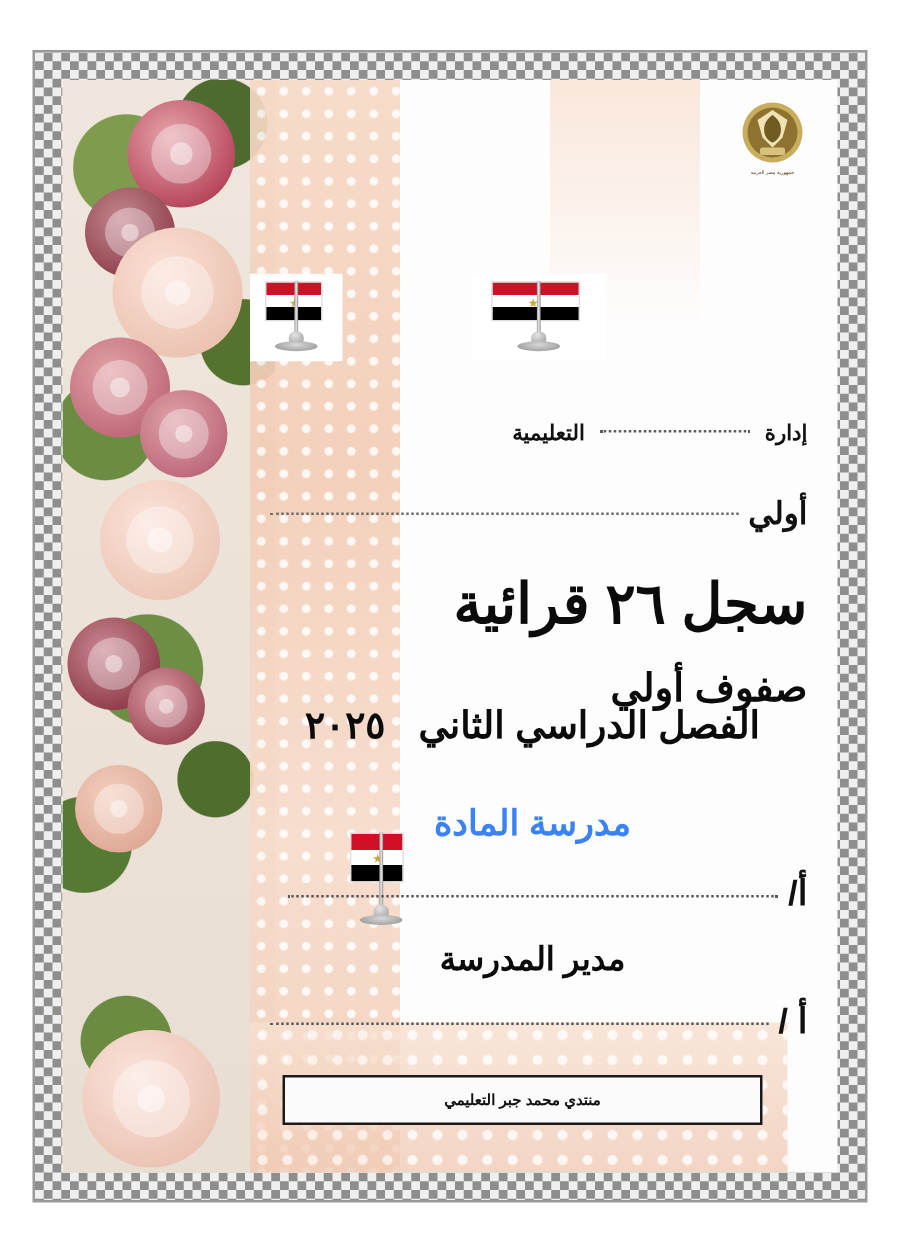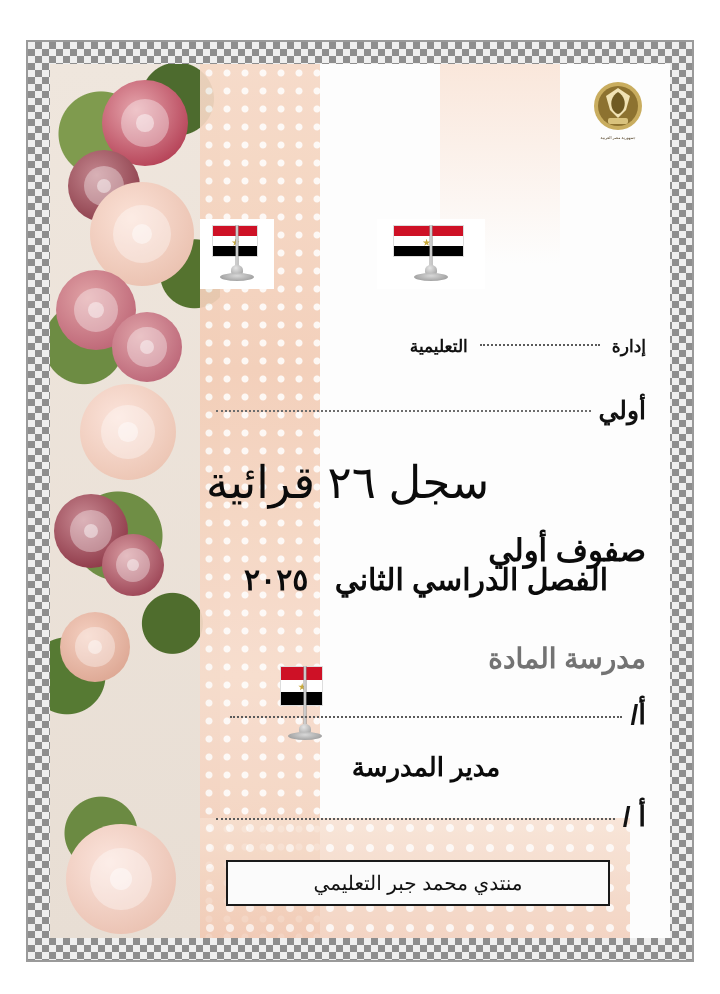--- a/index.html
+++ b/index.html
@@ -273,23 +273,23 @@
   .row-school .dots {
     border-bottom: 2px dotted #6d6d6d;
     transform: translateY(-7px);
   }
 
   .title-main {
     position: absolute;
     right: 24px;
     top: 392px;
     width: 440px;
-    text-align: left;
+    text-align: right;
     font-size: 45px;
-    font-weight: normal;
+    font-weight: bold;
     color: #0b0b0b;
     letter-spacing: 0px;
   }
   .subtitle-grade {
     position: absolute;
     right: 24px;
     top: 468px;
     width: 440px;
     font-size: 31px;
     font-weight: bold;
@@ -306,24 +306,24 @@
     color: #0b0b0b;
     direction: rtl;
   }
   .row-term .year { margin-right: 18px; }
 
   .row-subject {
     position: absolute;
     right: 24px;
     top: 578px;
     width: 440px;
-    text-align: right;
+    text-align: center;
     font-size: 28px;
     font-weight: bold;
-    color: #737373;
+    color: #3b82f6;
   }
 
   .row-teacher {
     position: absolute;
     right: 24px;
     top: 634px;
     width: 420px;
   }
   .row-teacher .txt { font-size: 28px; }
   .row-teacher .dots { margin-left: 4px; }
@@ -351,22 +351,22 @@
     position: absolute;
     right: 60px;
     top: 796px;
     width: 380px;
     border: 2px solid #1a1a1a;
     padding: 9px 0;
     text-align: center;
     background: #fbfbfb;
   }
   .footer-box .txt {
-    font-size: 20px;
-    font-weight: normal;
+    font-size: 12px;
+    font-weight: bold;
     color: #111111;
   }
 
   
   .corner-dots {
     position: absolute;
     left: 48px;
     top: 188px;
     color: #2b2b2b;
     font-size: 22px;

